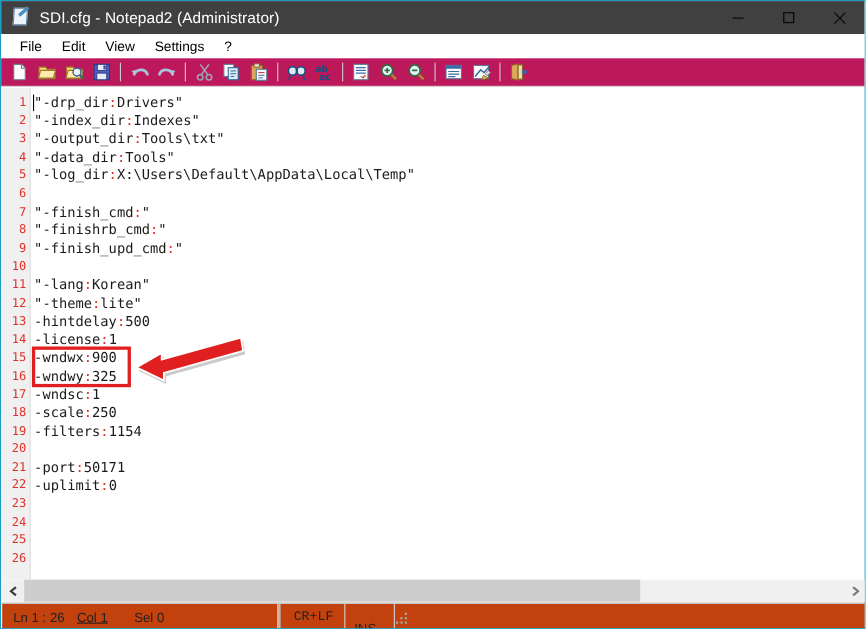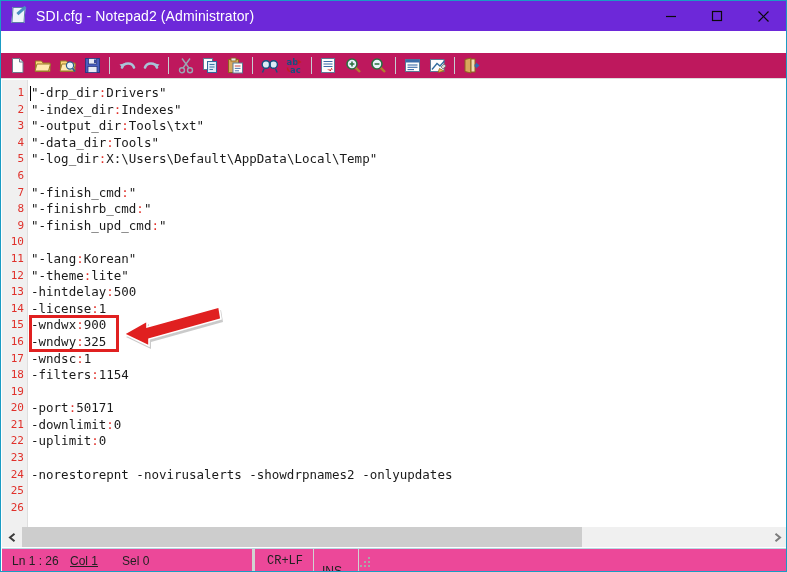--- a/index.html
+++ b/index.html
@@ -15,21 +15,21 @@
     width: 787px; height: 572px;
     background: #ffffff;
     border: 1px solid #1a9cc4;
     overflow: hidden;
   }
 
   
   #titlebar {
     position: absolute; top: 0; left: 0;
     width: 785px; height: 30px;
-    background: #6d28d9;
+    background: #404040;
     display: flex; align-items: center;
   }
   #title-icon {
     width: 18px; height: 18px;
     margin-left: 9px; margin-right: 8px;
     position: relative; flex: none;
   }
   #title-icon .pg {
     position: absolute; left: 2px; top: 0px;
     width: 13px; height: 16px;
@@ -181,21 +181,21 @@
     left: 0; top: 0;
     width: 560px; height: 20px;
     background: #cdcdcd;
   }
 
   
   #statusbar {
     position: absolute;
     left: 1px; top: 547px;
     width: 785px; height: 24px;
-    background: #ec4899;
+    background: #c2410c;
     border-top: 1px solid #b9d9e4;
     display: flex; align-items: center;
     font-size: 12px;
     color: #222222;
   }
   .sbcell {
     height: 23px;
     display: flex; align-items: center;
     white-space: nowrap;
   }
@@ -246,20 +246,27 @@
         </svg>
     </div>
     <div class="wbtn" id="btn-close">
       <svg width="13" height="13" viewBox="0 0 13 13">
         <line x1="1.5" y1="1.5" x2="11.5" y2="11.5" stroke="#0a0a0a" stroke-width="1.2"></line>
         <line x1="11.5" y1="1.5" x2="1.5" y2="11.5" stroke="#0a0a0a" stroke-width="1.2"></line>
       </svg>
     </div>
   </div>
 
+  <div id="menubar">
+    <div class="menu-item">File</div>
+    <div class="menu-item">Edit</div>
+    <div class="menu-item">View</div>
+    <div class="menu-item">Settings</div>
+    <div class="menu-item">?</div>
+  </div>
 
   <div id="toolbar">
 
     <div class="tb">
       <svg width="17" height="17" viewBox="0 0 17 17">
         <path d="M3.5 1.5h7l3.5 3.5v10.5h-10.5z" fill="#fdfdfd" stroke="#6a7b8c" stroke-width="1"></path>
         <path d="M10.5 1.5v3.5h3.5" fill="#e6edf3" stroke="#6a7b8c" stroke-width="1"></path>
       </svg>
     </div>
 
@@ -461,27 +468,26 @@
       <div class="cline">"-finishrb_cmd<span class="sep">:</span>"</div>
       <div class="cline">"-finish_upd_cmd<span class="sep">:</span>"</div>
       <div class="cline"></div>
       <div class="cline">"-lang<span class="sep">:</span>Korean"</div>
       <div class="cline">"-theme<span class="sep">:</span>lite"</div>
       <div class="cline">-hintdelay<span class="sep">:</span>500</div>
       <div class="cline">-license<span class="sep">:</span>1</div>
       <div class="cline">-wndwx<span class="sep">:</span>900</div>
       <div class="cline">-wndwy<span class="sep">:</span>325</div>
       <div class="cline">-wndsc<span class="sep">:</span>1</div>
+      <div class="cline">-scale<span class="sep">:</span>250</div>
       <div class="cline">-filters<span class="sep">:</span>1154</div>
       <div class="cline"></div>
       <div class="cline">-port<span class="sep">:</span>50171</div>
-      <div class="cline">-downlimit<span class="sep">:</span>0</div>
       <div class="cline">-uplimit<span class="sep">:</span>0</div>
       <div class="cline"></div>
-      <div class="cline">-norestorepnt -novirusalerts -showdrpnames2 -onlyupdates</div>
     </div>
   </div>
 
   <div id="annot-box"></div>
   <svg id="annot-arrow" viewBox="0 0 110 50">
     <g transform="translate(2,3)">
       <path d="M5 33 L28 20 L28 26 L100 6 L102 18 L30 38 L30 45 Z" fill="#8a8a8a" opacity="0.45"></path>
     </g>
     <path d="M5 33 L28 20 L28 26 L100 6 L102 18 L30 38 L30 45 Z" fill="#e02020" stroke="#ffffff" stroke-width="1.6"></path>
   </svg>

